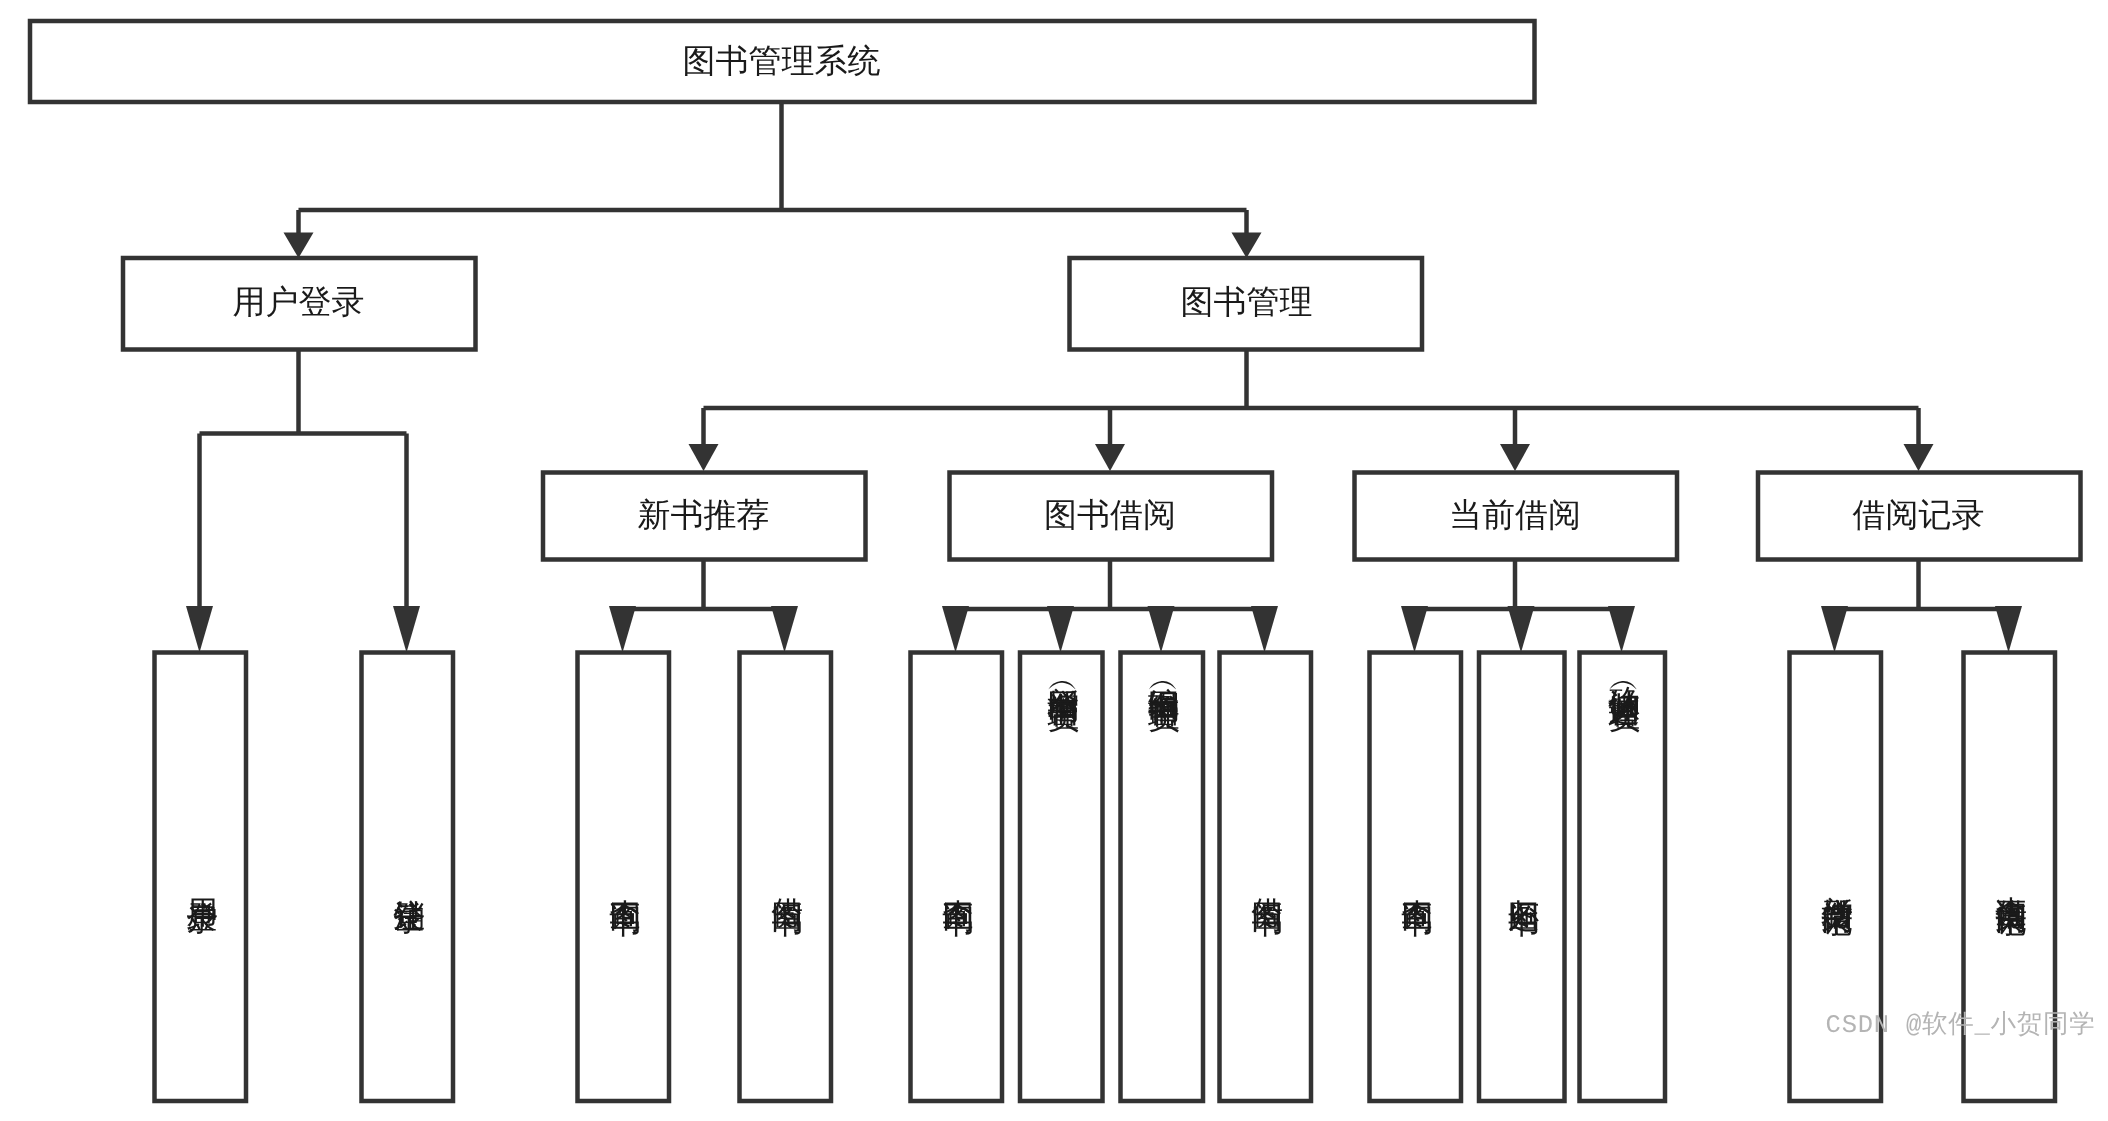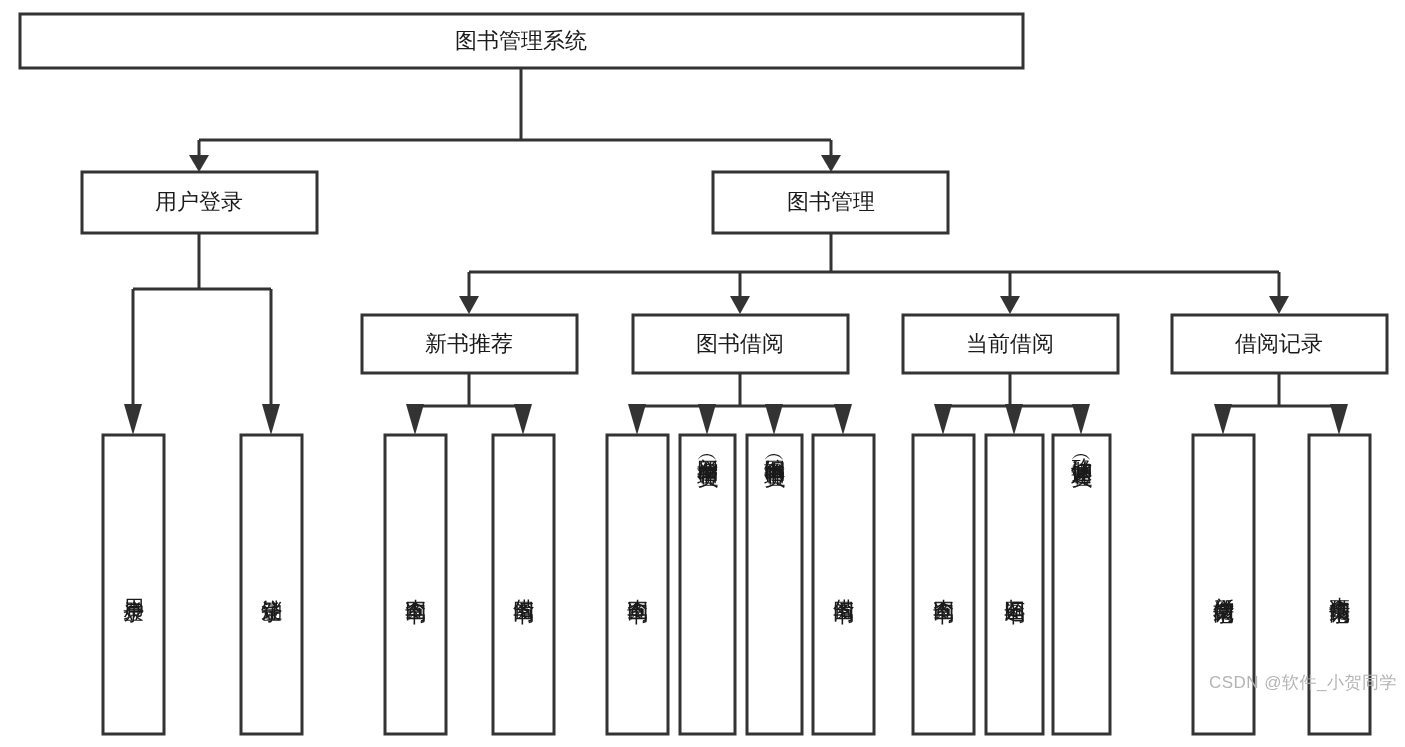--- a/index.html
+++ b/index.html
@@ -63,21 +63,21 @@
     line-height: 1.08;
     color: #1a1a1a;
     letter-spacing: 1.5px;
     white-space: nowrap;
     text-align: center;
   }
   #watermark {
     position: absolute;
     right: 8px;
     bottom: 6px;
-    font-family: Liberation Sans, sans-serif;
+    font-family: Liberation Mono, monospace;
     font-size: 17px;
     color: #b4b4b4;
     letter-spacing: 0.5px;
     white-space: nowrap;
   }
 </style>
 </head>
 <body>
 
 <div id="diagram-root">

